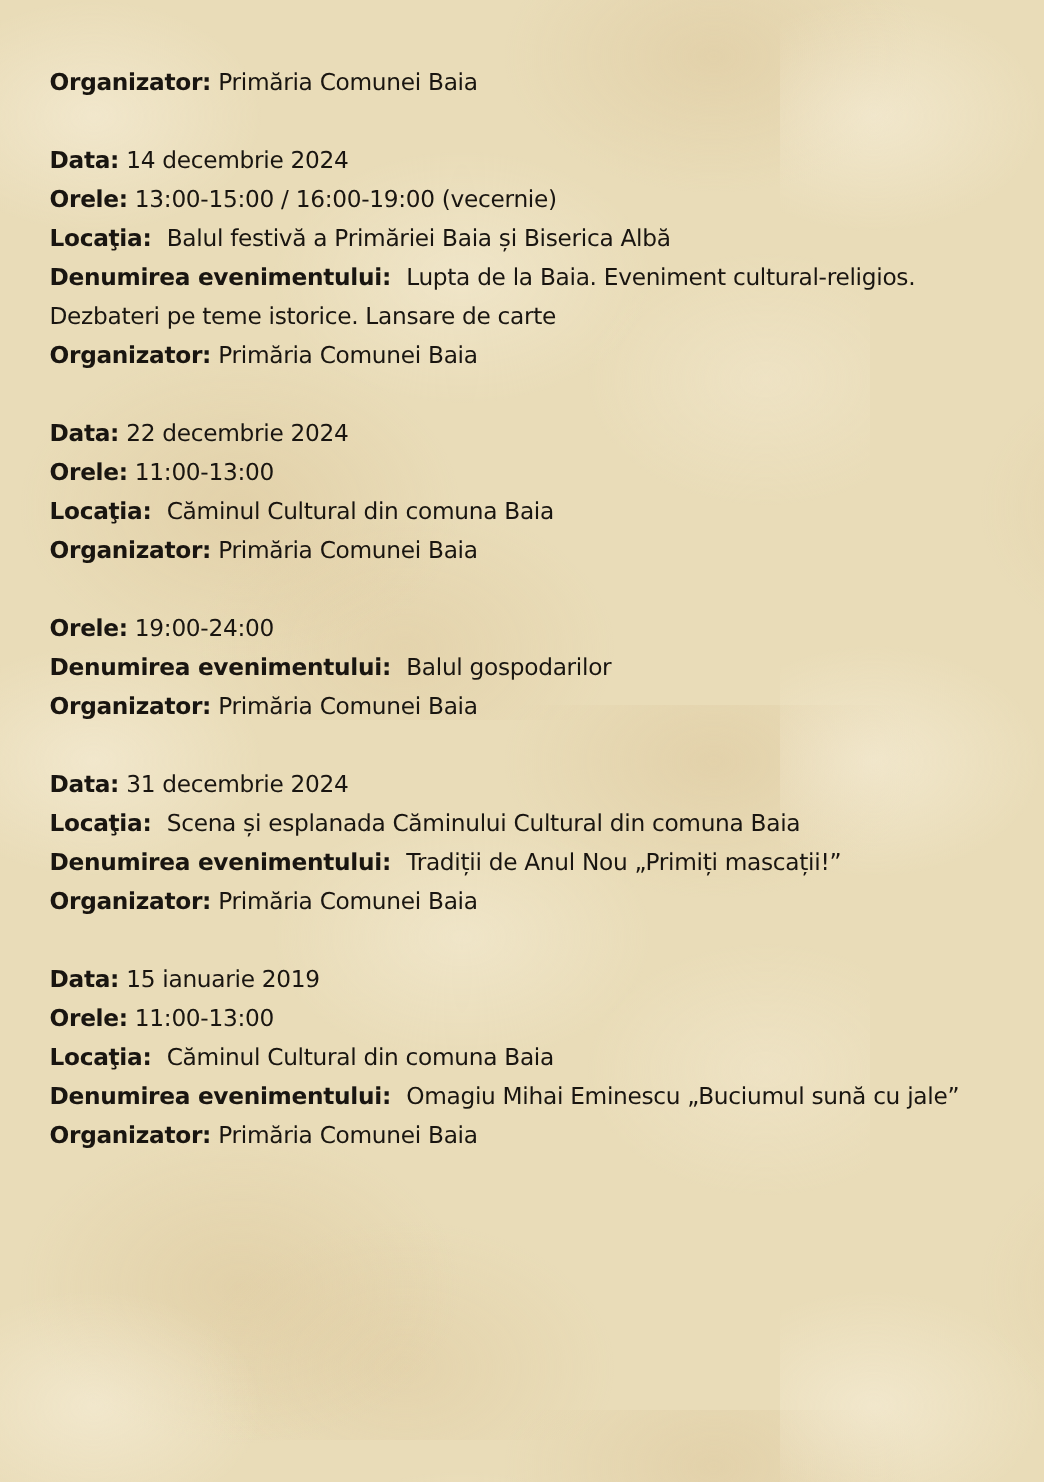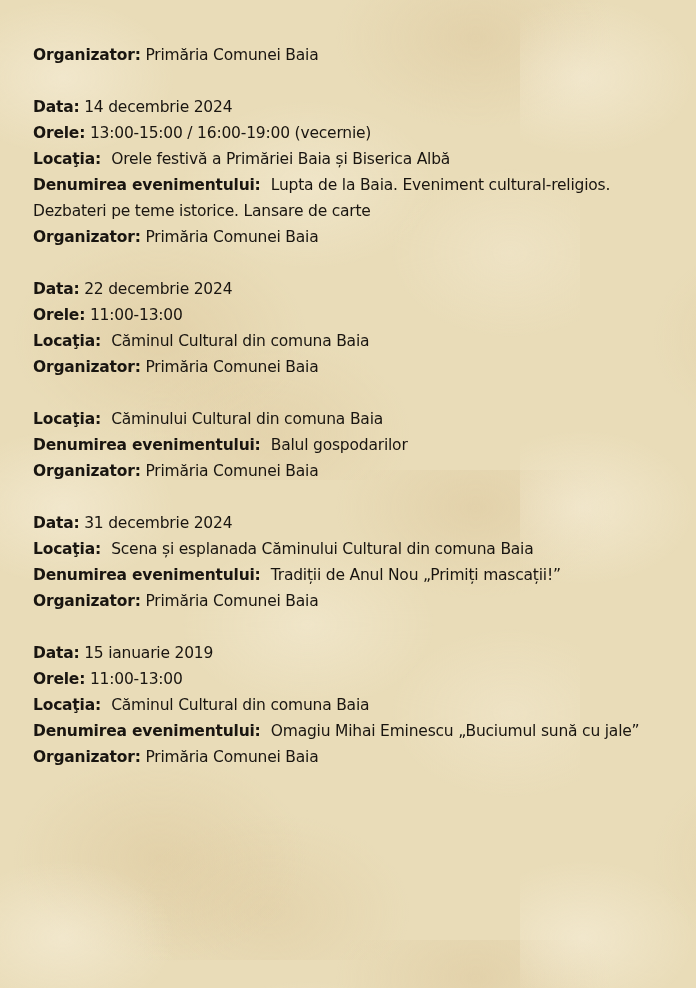--- a/index.html
+++ b/index.html
@@ -33,32 +33,32 @@
 <body>
 
 <main class="doc">
   <div id="event-list">
       <section class="event-block">
         <p class="line"><span class="label">Organizator:</span> <span class="value">Primăria Comunei Baia</span></p>
       </section>
       <section class="event-block">
         <p class="line"><span class="label">Data:</span> <span class="value">14 decembrie 2024</span></p>
         <p class="line"><span class="label">Orele:</span> <span class="value">13:00-15:00 / 16:00-19:00 (vecernie)</span></p>
-        <p class="line"><span class="label wide">Locaţia:</span> <span class="value">Orele festivă a Primăriei Baia și Biserica Albă</span></p>
+        <p class="line"><span class="label wide">Locaţia:</span> <span class="value">Balul festivă a Primăriei Baia și Biserica Albă</span></p>
         <p class="line"><span class="label wide">Denumirea evenimentului:</span> <span class="value">Lupta de la Baia. Eveniment cultural-religios. Dezbateri pe teme istorice. Lansare de carte</span></p>
         <p class="line"><span class="label">Organizator:</span> <span class="value">Primăria Comunei Baia</span></p>
       </section>
       <section class="event-block">
         <p class="line"><span class="label">Data:</span> <span class="value">22 decembrie 2024</span></p>
         <p class="line"><span class="label">Orele:</span> <span class="value">11:00-13:00</span></p>
         <p class="line"><span class="label wide">Locaţia:</span> <span class="value">Căminul Cultural din comuna Baia</span></p>
         <p class="line"><span class="label">Organizator:</span> <span class="value">Primăria Comunei Baia</span></p>
       </section>
       <section class="event-block">
-        <p class="line"><span class="label wide">Locaţia:</span> <span class="value">Căminului Cultural din comuna Baia</span></p>
+        <p class="line"><span class="label">Orele:</span> <span class="value">19:00-24:00</span></p>
         <p class="line"><span class="label wide">Denumirea evenimentului:</span> <span class="value">Balul gospodarilor</span></p>
         <p class="line"><span class="label">Organizator:</span> <span class="value">Primăria Comunei Baia</span></p>
       </section>
       <section class="event-block">
         <p class="line"><span class="label">Data:</span> <span class="value">31 decembrie 2024</span></p>
         <p class="line"><span class="label wide">Locaţia:</span> <span class="value">Scena și esplanada Căminului Cultural din comuna Baia</span></p>
         <p class="line"><span class="label wide">Denumirea evenimentului:</span> <span class="value">Tradiții de Anul Nou „Primiți mascații!”</span></p>
         <p class="line"><span class="label">Organizator:</span> <span class="value">Primăria Comunei Baia</span></p>
       </section>
       <section class="event-block">

